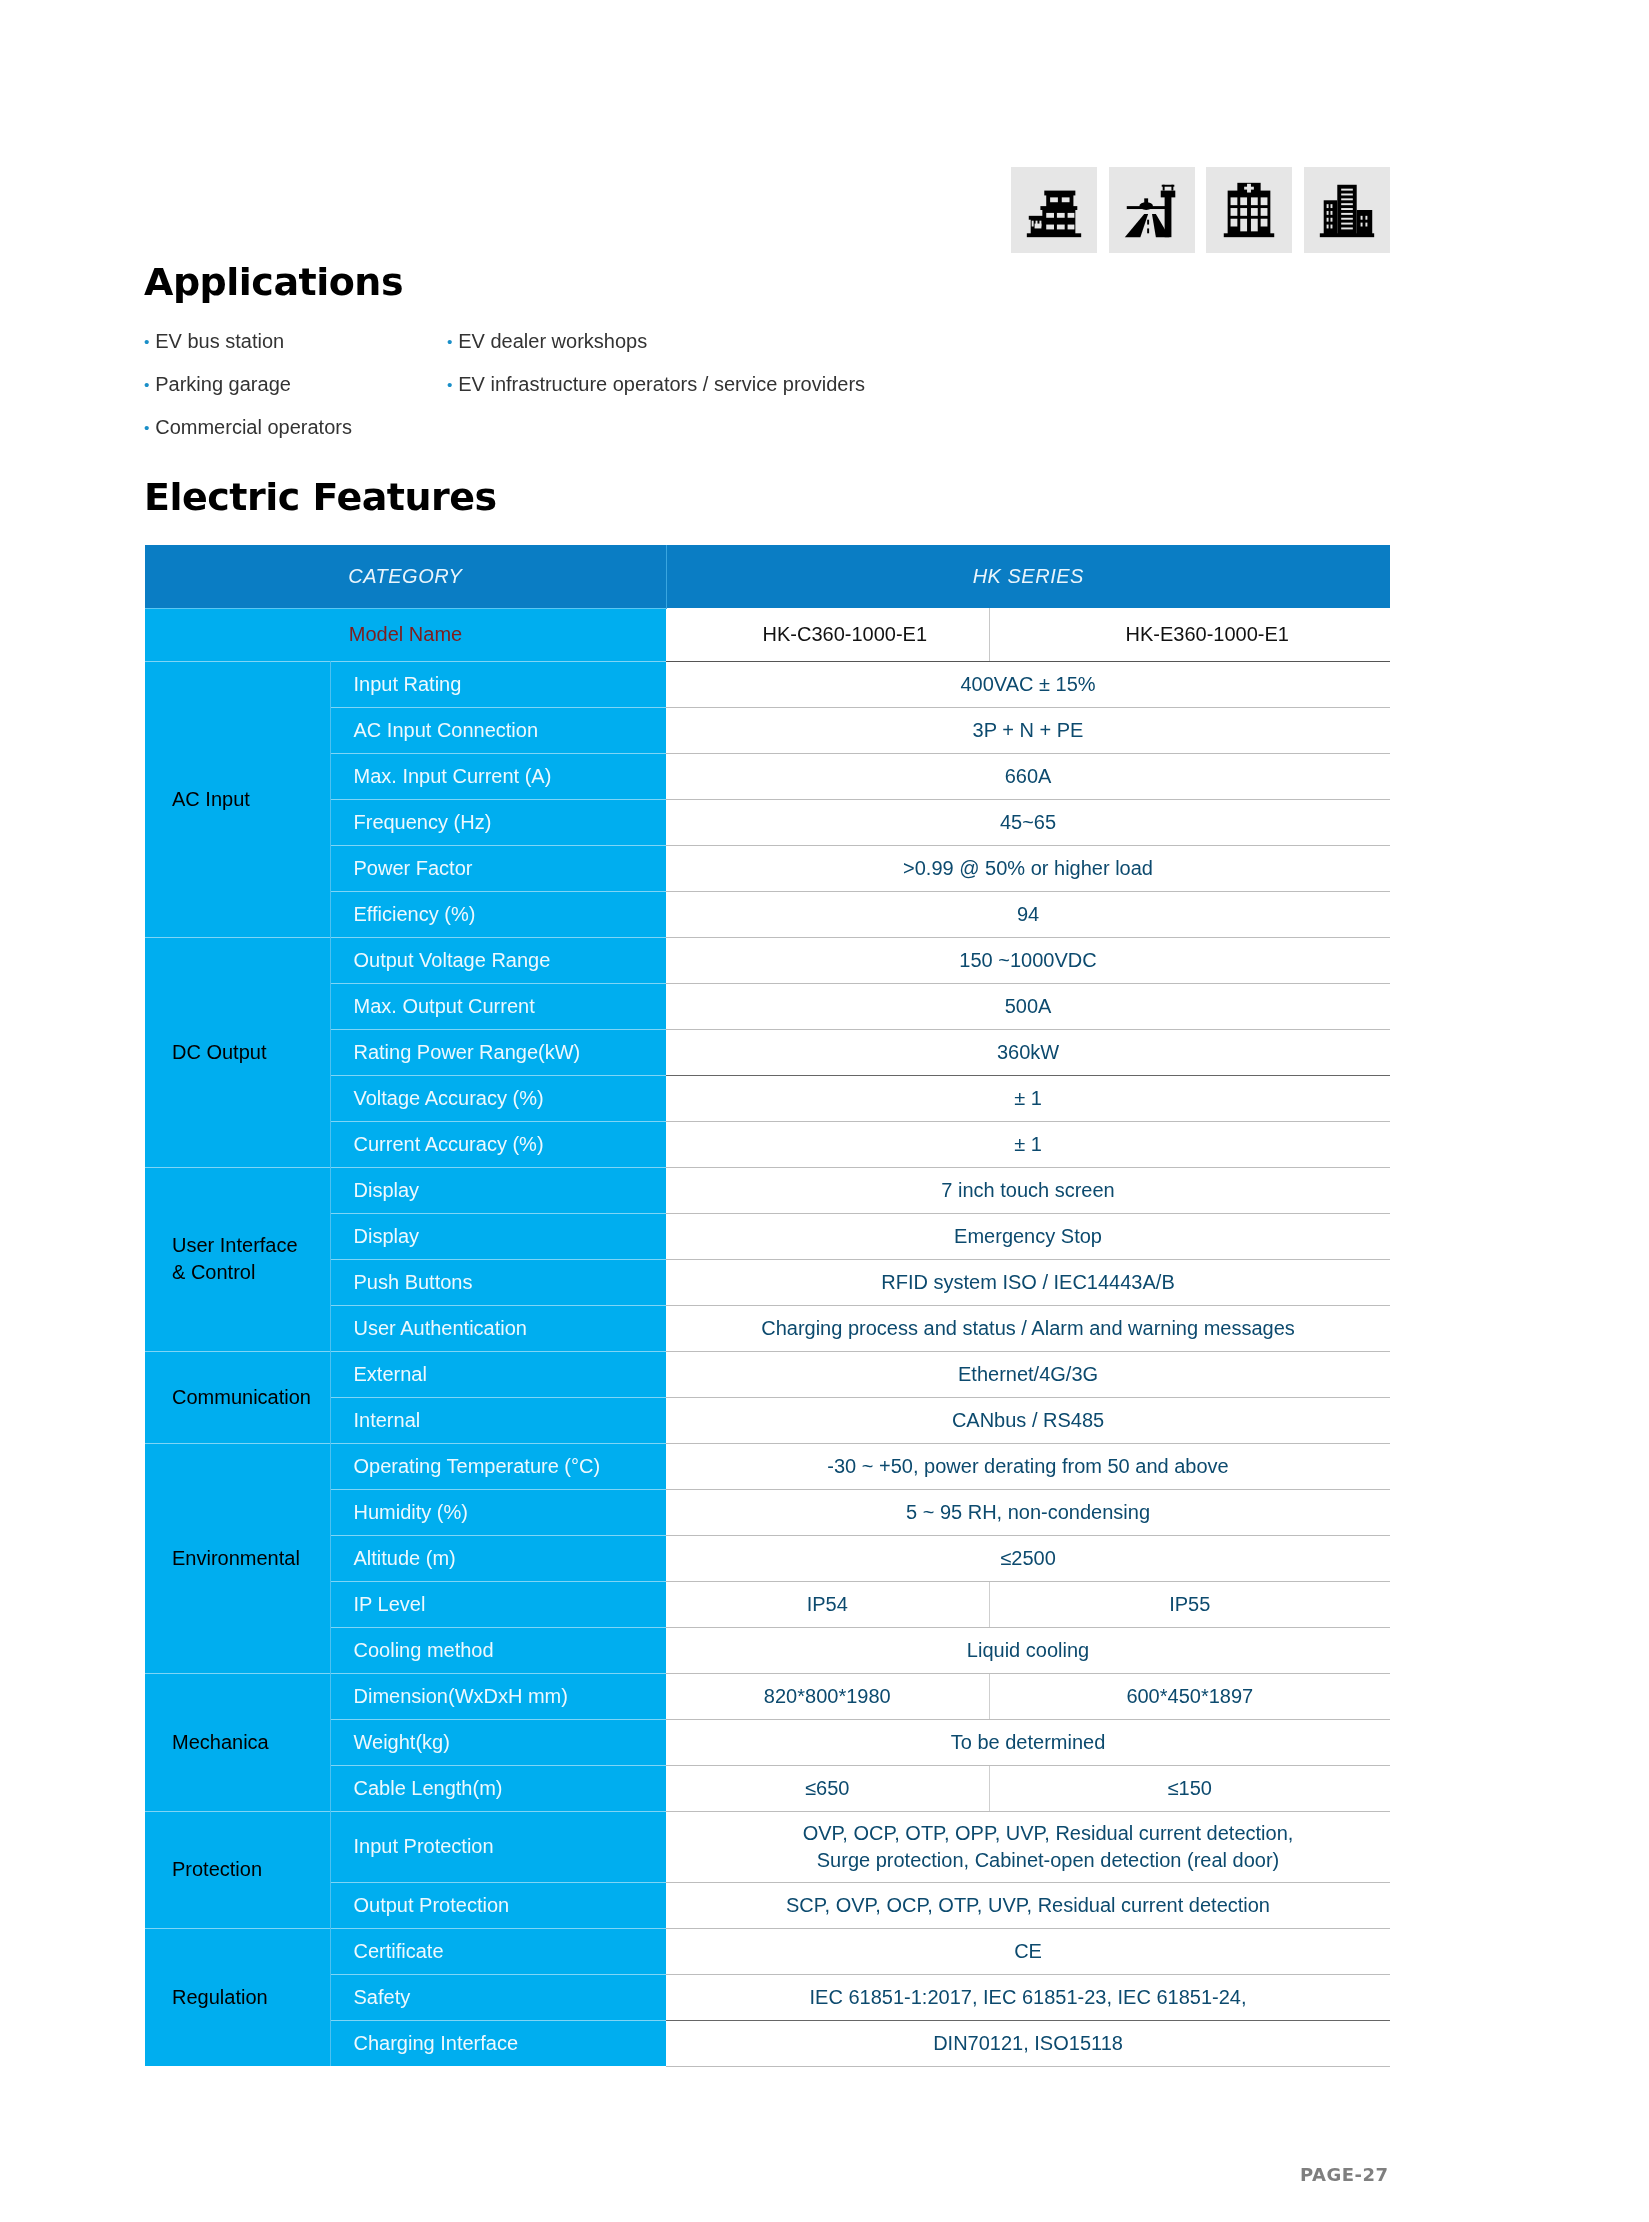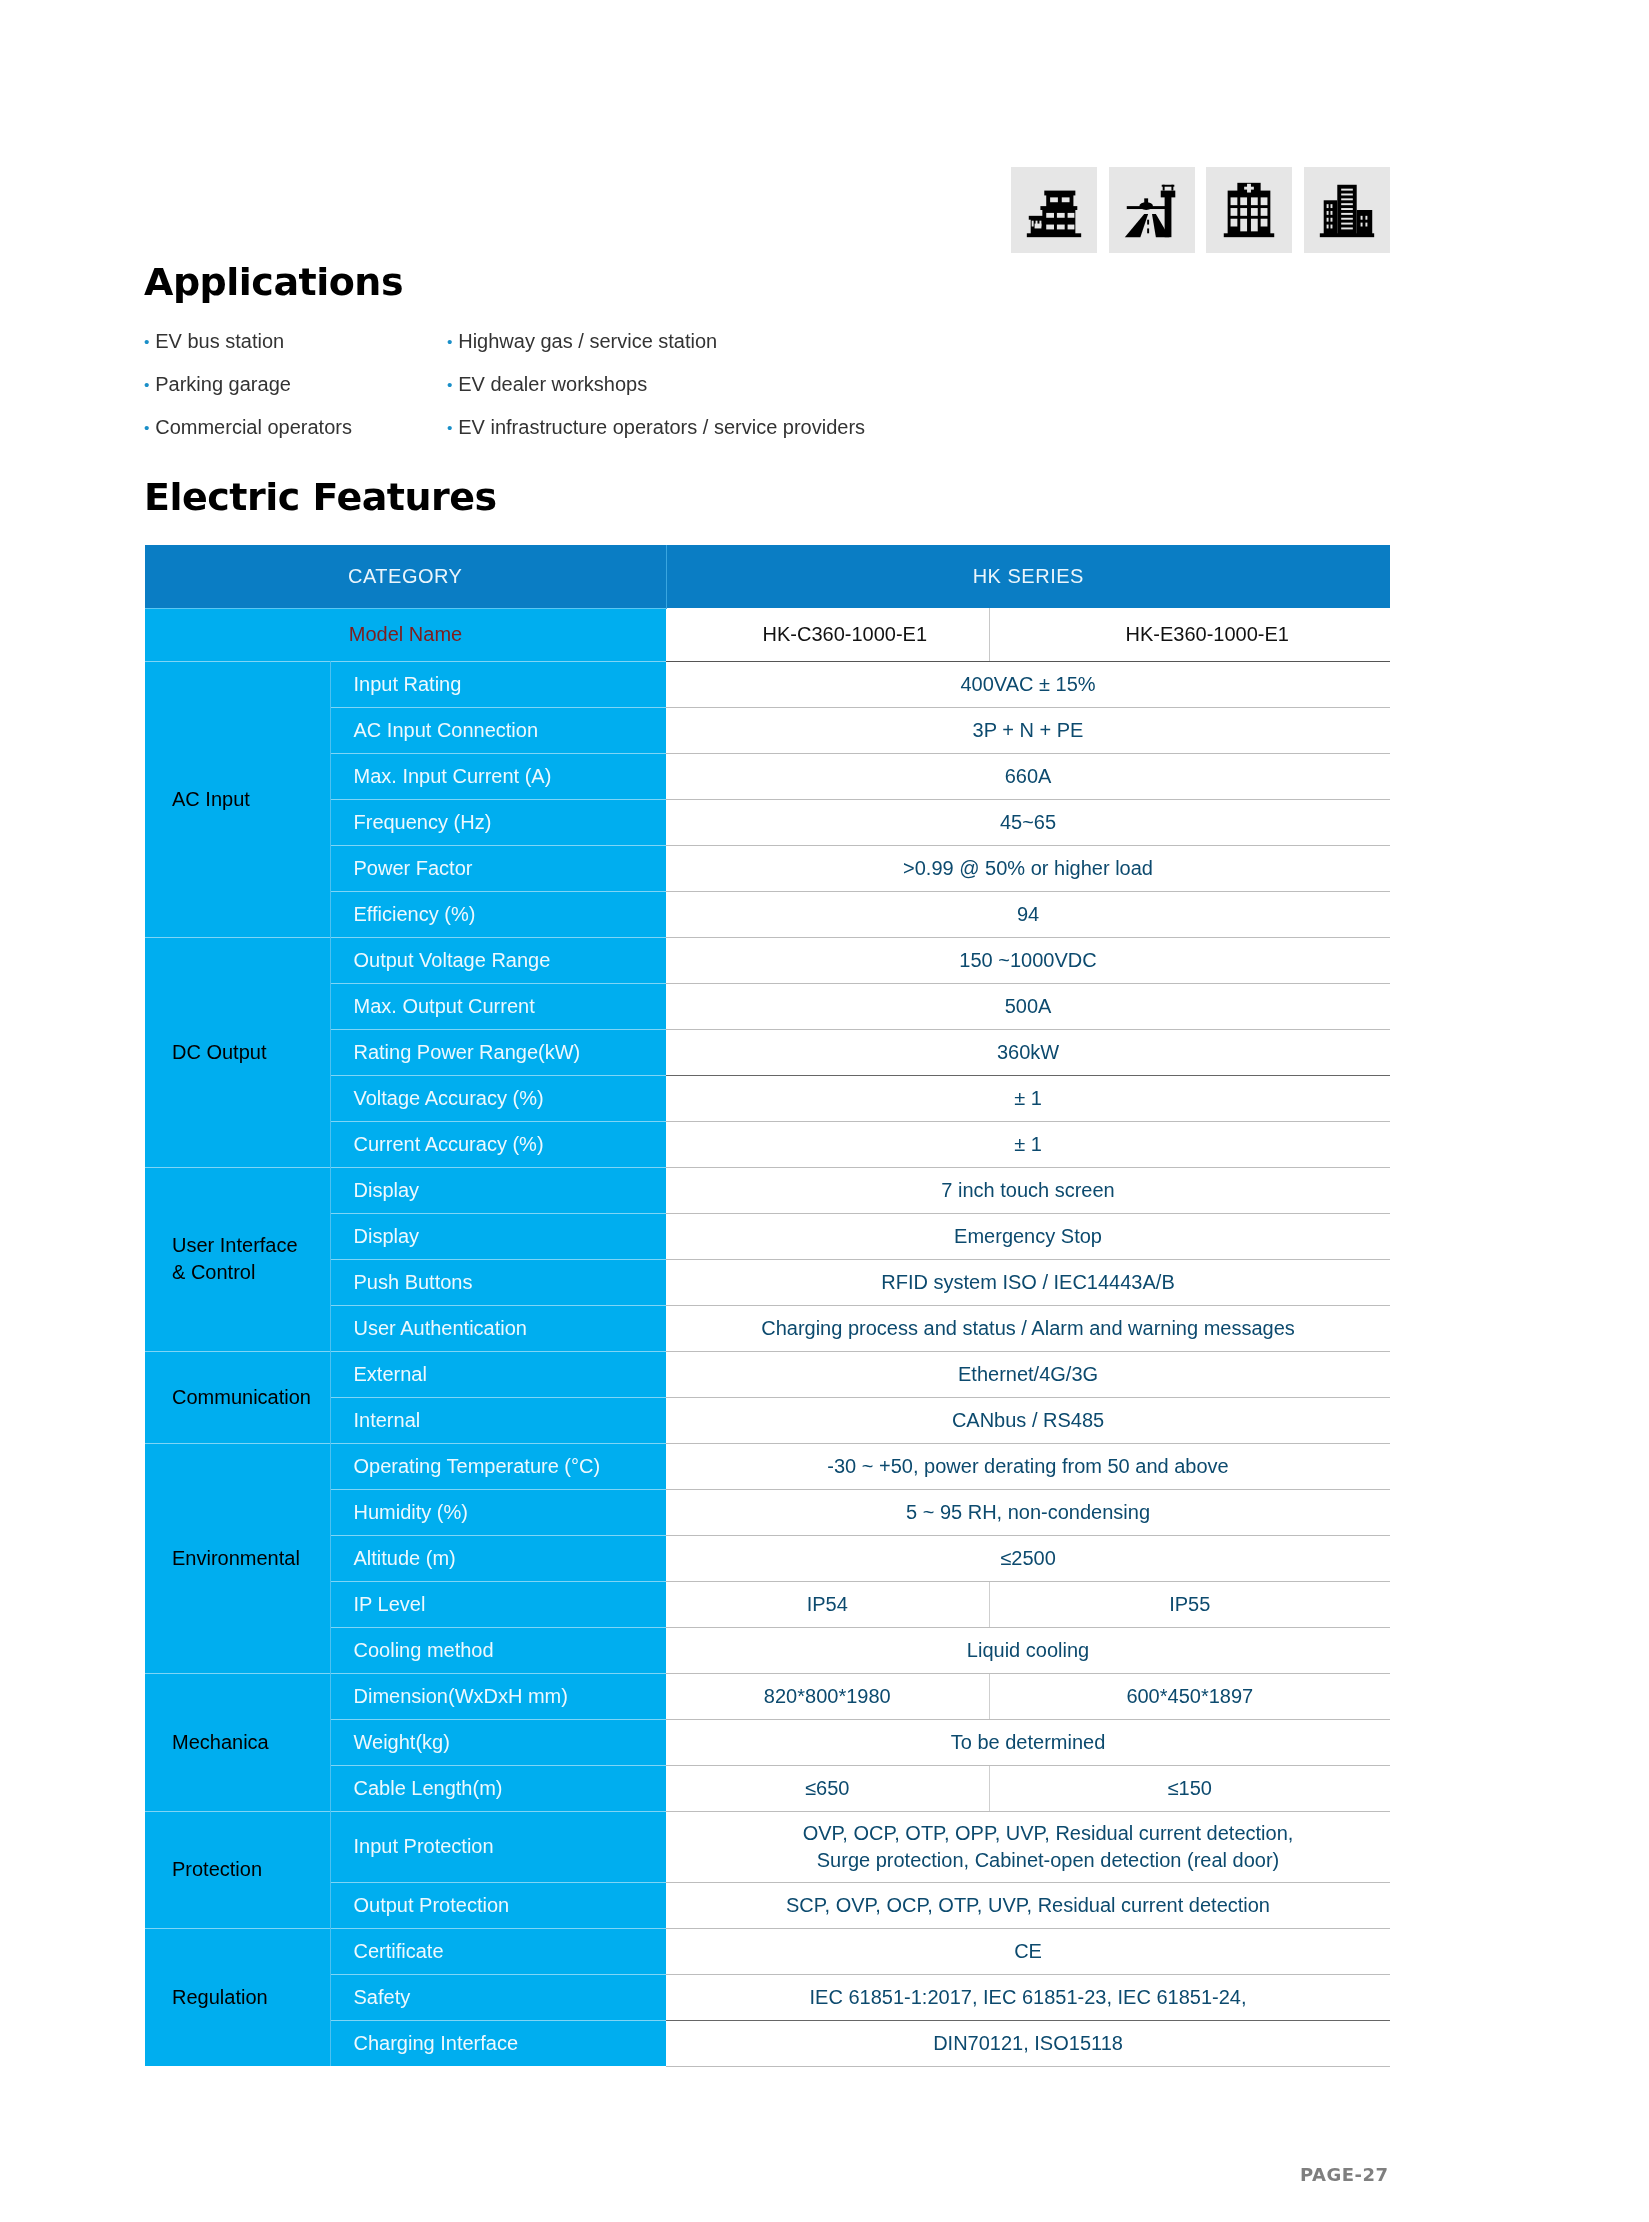--- a/index.html
+++ b/index.html
@@ -15,21 +15,21 @@
   #feat-title { top: 475px; }
 
   .apps { position: absolute; top: 330px; left: 144px; }
   .apps-col { position: absolute; top: 0; width: 311px; }
   .apps-col.c2 { left: 303px; width: 485px; }
   .app-item { height: 43px; font-size: 20px; color: #333; white-space: nowrap; }
   .app-item .dot { color: #1a8fc8; font-size: 15.5px; margin-right: 5.8px; position: relative; top: -1px; }
 
   table.spec { position: absolute; left: 145px; top: 545px; width: 1245px; border-collapse: collapse; table-layout: fixed; font-size: 20px; }
   table.spec td, table.spec th { padding: 0; vertical-align: middle; }
-  .hdr th { background: #0a7dc4; color: #eaf5fc; font-weight: normal; height: 63px; text-align: center; font-size: 20px; letter-spacing: 0.5px; }
+  .hdr th { background: #0a7dc4; color: #eaf5fc; font-weight: normal; height: 63px; text-align: center; font-size: 20px; letter-spacing: 0.5px; font-style: italic; }
   .hdr th.hk { border-left: 1.9px solid #3aa6e0; }
   .model td.mlabel { background: #00aeef; color: #7f1d1d; text-align: center; height: 53px; border-top: 1.9px solid #5cc6f2; }
   .model td.mv { text-align: center; color: #111; height: 53px; border-bottom: 1.9px solid #555; padding-left: 35px; }
   .model td.mv1 { border-right: 1px solid #c8c8c8; }
   td.cat { background: #00aeef; color: #000000; padding-left: 27px !important; border-top: 1.9px solid #7fd5f6; border-right: 1px solid #4cc1f1; line-height: 27px; }
   td.lab { background: #00aeef; color: #eef9fe; padding-left: 23px !important; height: 46px; border-top: 1.9px solid #7fd5f6; }
   td.val { text-align: center; color: #0c4a6e; border-bottom: 1.9px solid #bdbdbd; height: 46px; }
   td.val.split { border-right: 1px solid #cfcfcf; }
   td.val.dark { border-bottom: 1.9px solid #666; }
   td.val.double { height: 71px; line-height: 27px; padding-left: 40px; }
@@ -147,21 +147,20 @@
 </div>
 
 <div class="h1" id="apps-title">Applications</div>
 <div class="apps">
   <div class="apps-col c1">
     <div class="app-item"><span class="dot">•</span><span>EV bus station</span></div>
     <div class="app-item"><span class="dot">•</span><span>Parking garage</span></div>
     <div class="app-item"><span class="dot">•</span><span>Commercial operators</span></div>
   </div>
   <div class="apps-col c2">
-    <div class="app-item"><span class="dot">•</span><span>Highway gas / service station</span></div>
     <div class="app-item"><span class="dot">•</span><span>EV dealer workshops</span></div>
     <div class="app-item"><span class="dot">•</span><span>EV infrastructure operators / service providers</span></div>
   </div>
 </div>
 
 <div class="h1" id="feat-title">Electric Features</div>
 
 <table class="spec">
   <colgroup>
       <col style="width:185px">

